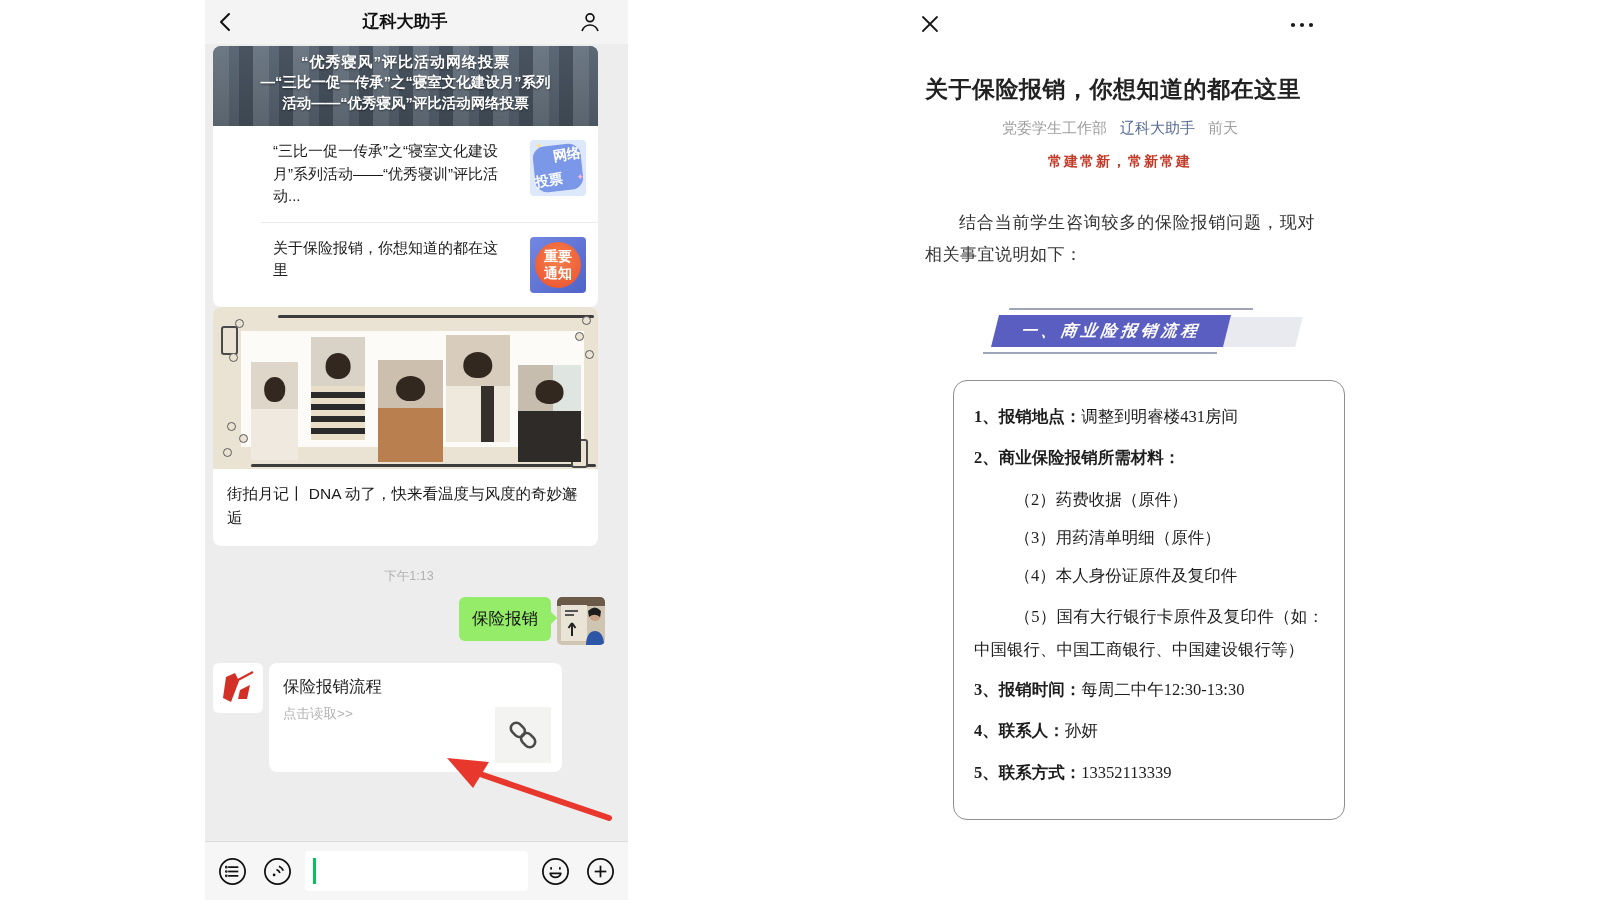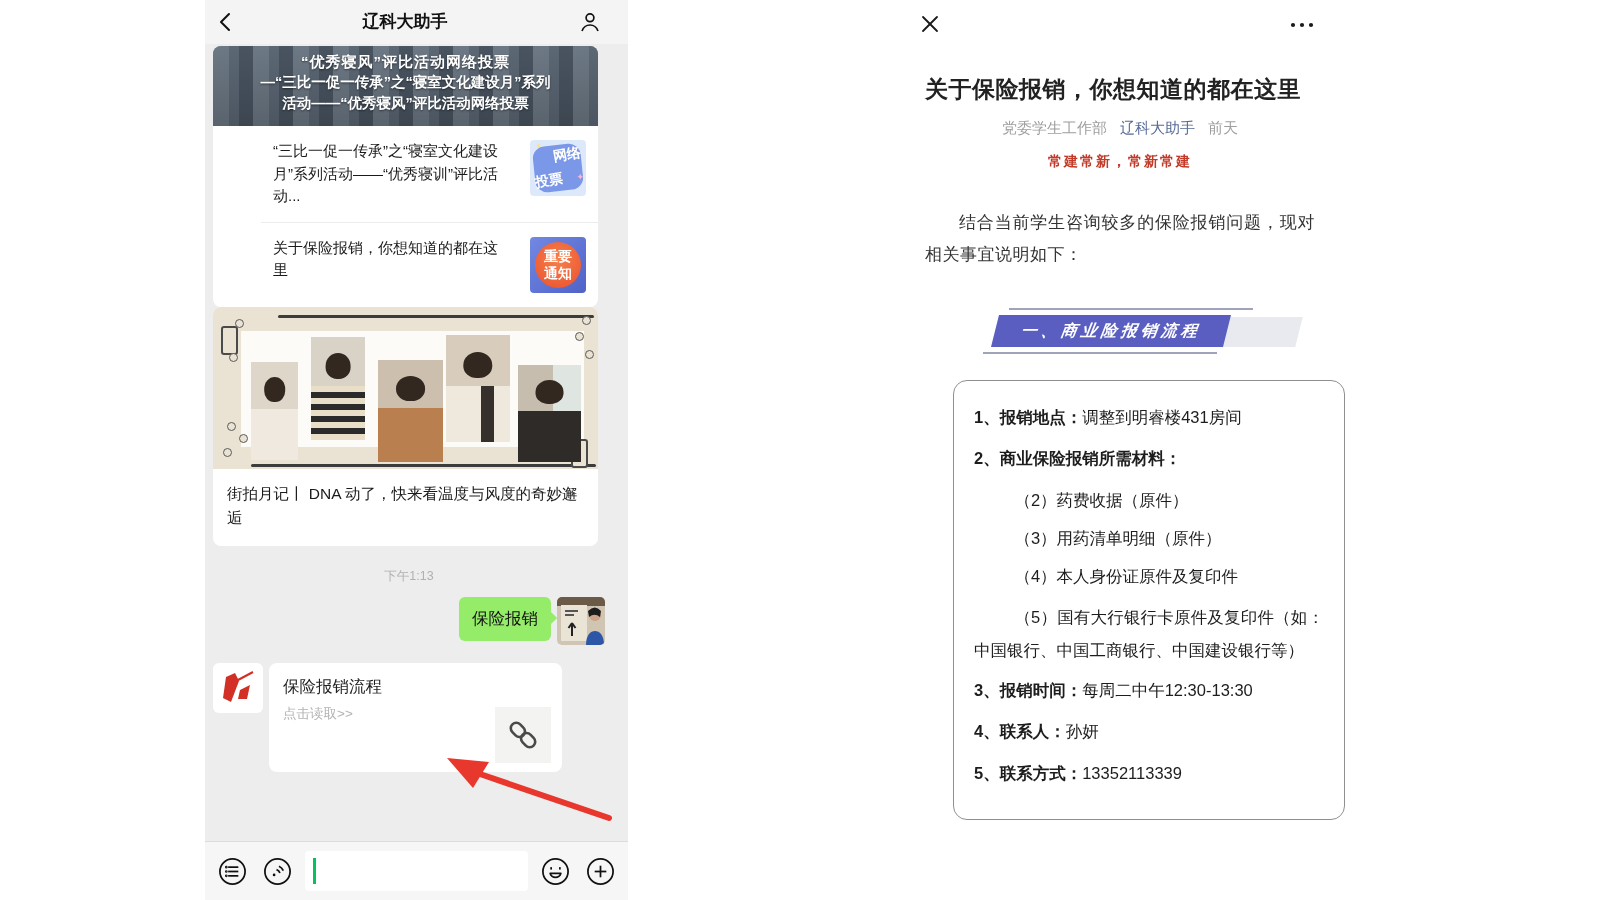--- a/index.html
+++ b/index.html
@@ -99,21 +99,21 @@
     text-indent:2em;letter-spacing:0.5px;}
   .badge-wrap{position:relative;margin:36px auto 0;width:250px;height:46px;}
   .badge-line-top{position:absolute;top:0;left:14px;right:-8px;height:2px;background:#a0a4b8;}
   .badge-line-bot{position:absolute;bottom:0;left:-12px;right:28px;height:2px;background:#a0a4b8;}
   .badge-shadow{position:absolute;top:9px;left:84px;width:220px;height:30px;background:#e9e9f0;transform:skewX(-14deg);}
   .badge-main{position:absolute;top:7px;left:0;width:232px;height:32px;background:#5a5ec1;
     transform:skewX(-14deg);display:flex;align-items:center;justify-content:center;}
   .badge-text{transform:skewX(6deg);color:#fff;font-size:16px;font-weight:bold;font-style:italic;letter-spacing:4px;white-space:nowrap;}
   .info-box{margin:26px -10px 0 48px;border:1.5px solid #8f8f8f;border-radius:14px;
     padding:24px 20px 16px;font-size:16.5px;color:#1d1d1d;line-height:1.5;}
-  .box-row{margin-bottom:17px;}
+  .box-row{margin-bottom:17px;font-family:Liberation Serif, serif;}
   .box-row b{font-weight:bold;}
   .r-sub{padding-left:2.45em;margin-bottom:13px;}
   .r-just{text-indent:2.45em;text-align:justify;line-height:1.95;margin-bottom:12px;}
 </style>
 </head>
 <body>
 
 <div class="phone">
   <div class="phone-header">
     <div class="back-btn">

